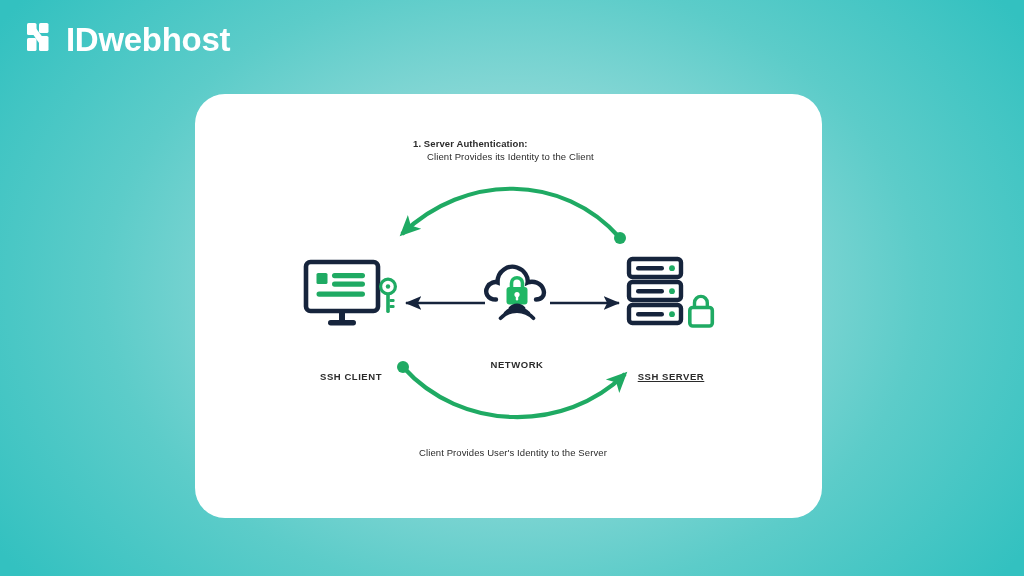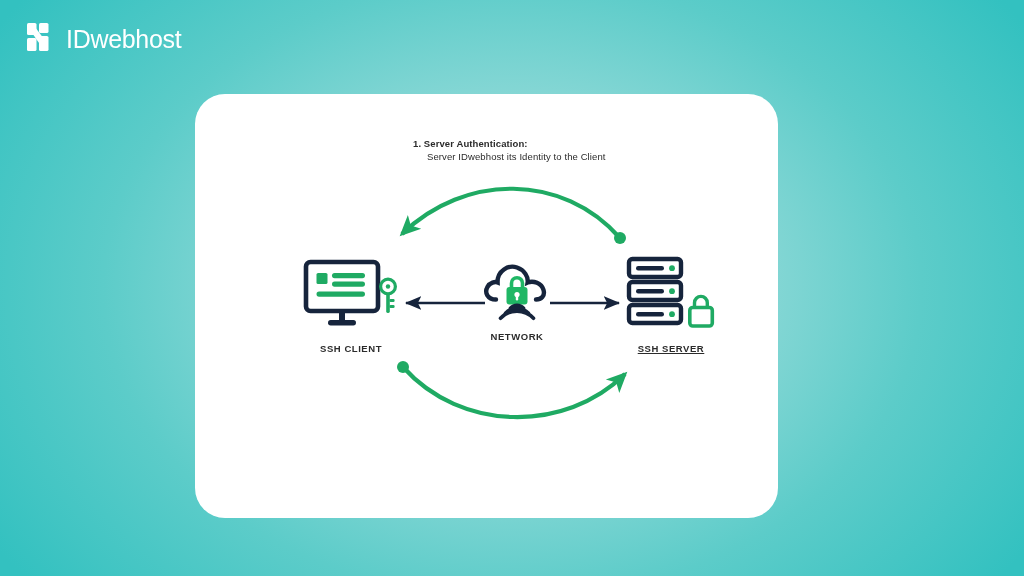--- a/index.html
+++ b/index.html
@@ -28,36 +28,37 @@
     position: absolute;
     left: 26px;
     top: 22px;
     display: flex;
     align-items: center;
     gap: 10px;
   }
   #logo .mark { display: block; }
   #logo .wordmark {
     color: #ffffff;
-    font-size: 25px;
-    font-weight: normal;
+    font-size: 33px;
+    font-weight: bold;
     letter-spacing: -0.3px;
     line-height: 1;
     white-space: nowrap;
   }
 
   
   #card {
     position: absolute;
     left: 195px;
     top: 94px;
     width: 583px;
     height: 424px;
     background: #ffffff;
     border-radius: 30px;
+    padding-left: 44px;
   }
 
   #diagram {
     position: absolute;
     left: 0;
     top: 0;
     width: 638px;
     height: 424px;
   }
 
@@ -85,20 +86,21 @@
   
   .node-label {
     position: absolute;
     font-size: 9.5px;
     font-weight: bold;
     color: #2b2b2b;
     letter-spacing: 0.55px;
     text-align: center;
     white-space: nowrap;
     transform: translateX(-50%);
+    margin-top: 28px;
   }
   #label-client  { left: 156px; top: 249px; }
   #label-network { left: 322px; top: 237px; }
   #label-server  { left: 476px; top: 249px; text-decoration: underline; }
 
   
   .node-icon {
     position: absolute;
     transform: translate(-50%, -50%);
   }
@@ -150,24 +152,25 @@
         <line x1="290" y1="209" x2="211" y2="209" stroke="#16243c" stroke-width="2.6" marker-end="url(#arrowDark)"></line>
       </g>
 
       <g>
         <line x1="355" y1="209" x2="424" y2="209" stroke="#16243c" stroke-width="2.6" marker-end="url(#arrowDark)"></line>
       </g>
     </svg>
 
     <div class="caption" id="caption-top">
       <div class="line1">1. Server Authentication:</div>
-      <div class="line2">Server IDwebhost its Identity to the Client</div>
+      <div class="line2">Client Provides its Identity to the Client</div>
     </div>
 
     <div class="caption" id="caption-bottom">
+      <div class="line2">Client Provides User's Identity to the Server</div>
     </div>
 
     <div class="node-icon" id="icon-client">
       <svg width="96" height="72" viewBox="0 0 96 72" aria-hidden="true">
 
         <rect x="3" y="3" width="72" height="49" rx="4.5" fill="#ffffff" stroke="#16243c" stroke-width="4.6"></rect>
 
         <rect x="13.5" y="14" width="11" height="11" rx="1.6" fill="#1faa63"></rect>
         <rect x="29" y="14" width="33" height="5.2" rx="2.6" fill="#1faa63"></rect>
         <rect x="29" y="22.5" width="33" height="5.2" rx="2.6" fill="#1faa63"></rect>

